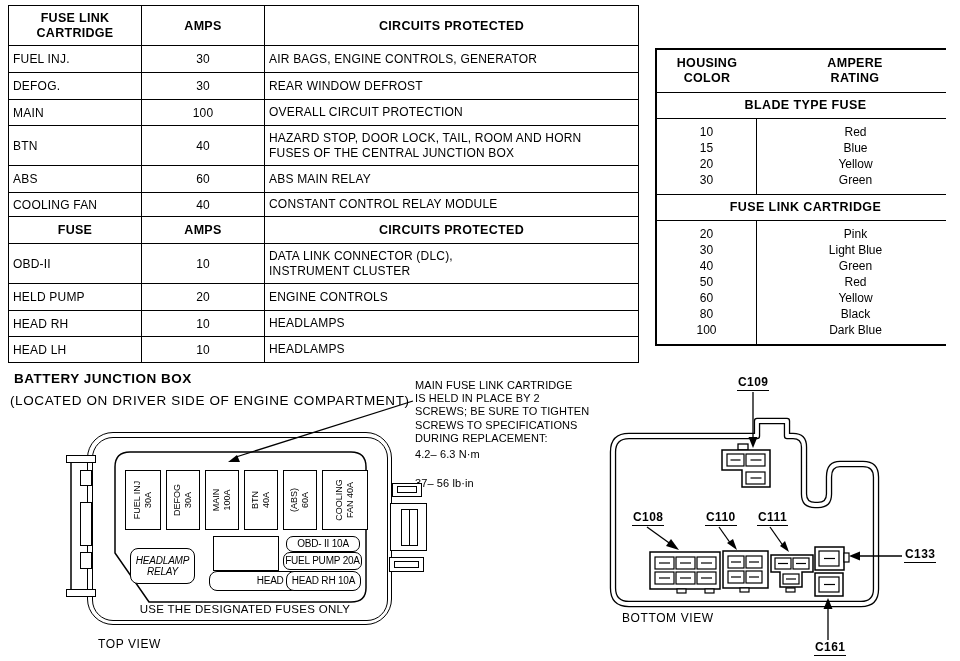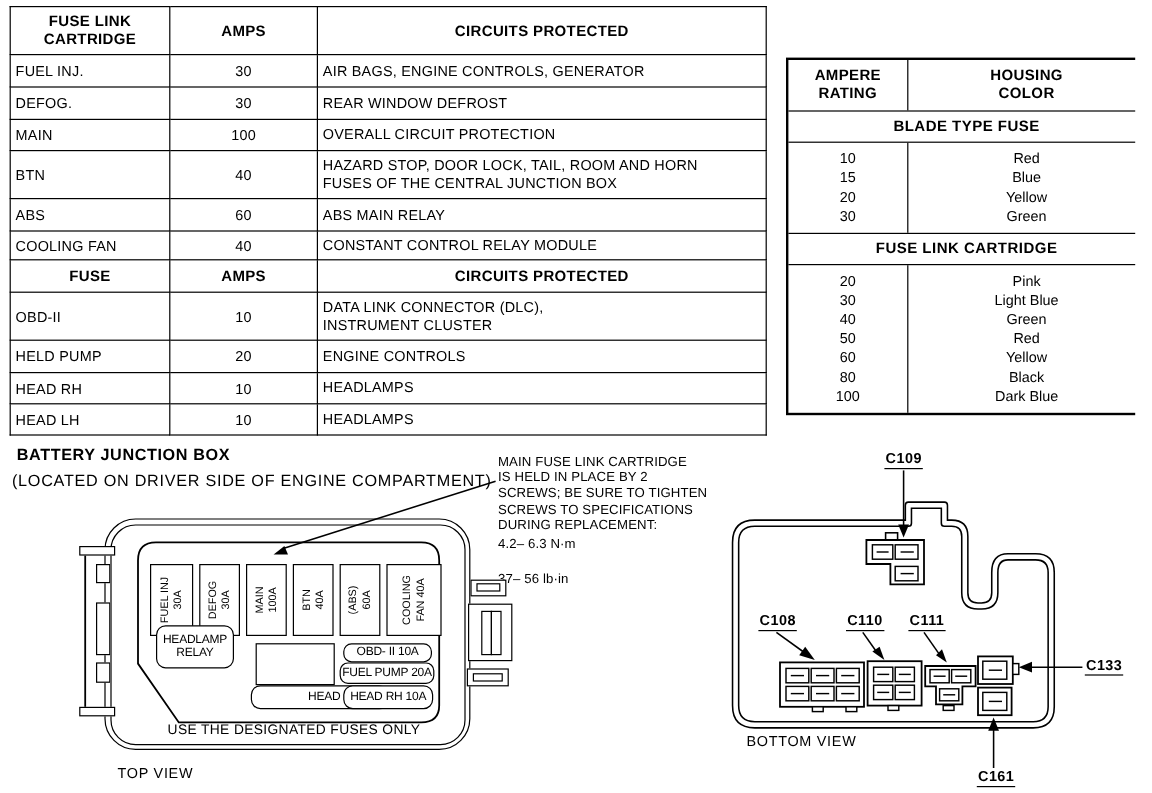--- a/index.html
+++ b/index.html
@@ -129,25 +129,25 @@
     <tr style="height:26px">
       <td class="namec">HEAD LH</td>
       <td class="ampc">10</td>
       <td class="circ"><span>HEADLAMPS</span></td>
     </tr>
   </tbody>
     </table>
 
   <div class="ctable">
     <div class="hdr">
+      <div class="cell">
+          <span>HOUSING COLOR</span>
+        </div>
       <div class="cell l">
           <span>AMPERE RATING</span>
-        </div>
-      <div class="cell">
-          <span>HOUSING COLOR</span>
         </div>
     </div>
     <div class="sect">BLADE TYPE FUSE</div>
     <div class="vals">
       <div class="col l">
         <div class="line">10</div>
         <div class="line">15</div>
         <div class="line">20</div>
         <div class="line">30</div>
       </div>
@@ -359,21 +359,21 @@
         <span>60A</span>
       </div>
   </div>
   <div class="fusebox" style="left:322px;width:44px;">
     <div class="rot">
         <span>COOLING</span>
         <span>FAN 40A</span>
       </div>
   </div>
 
-  <div class="rbox" style="left:130px;top:521px;width:63px;height:34px;">
+  <div class="rbox" style="left:130px;top:548px;width:63px;height:34px;font-style:italic;">
     <span style="display:inline-block;max-width:58px;">HEADLAMP RELAY</span>
   </div>
   <div class="sqbox" style="left:213px;top:536px;width:64px;height:33px;"></div>
   <div class="rbox" style="left:286px;top:536px;width:72px;height:14px;border-radius:7px;">
     <span>OBD- II 10A</span>
   </div>
   <div class="rbox" style="left:283px;top:552px;width:77px;height:16px;border-radius:7px;">
     <span>FUEL PUMP 20A</span>
   </div>
   <div class="rbox" style="left:209px;top:571px;width:71px;height:18px;padding-left:42px;">

